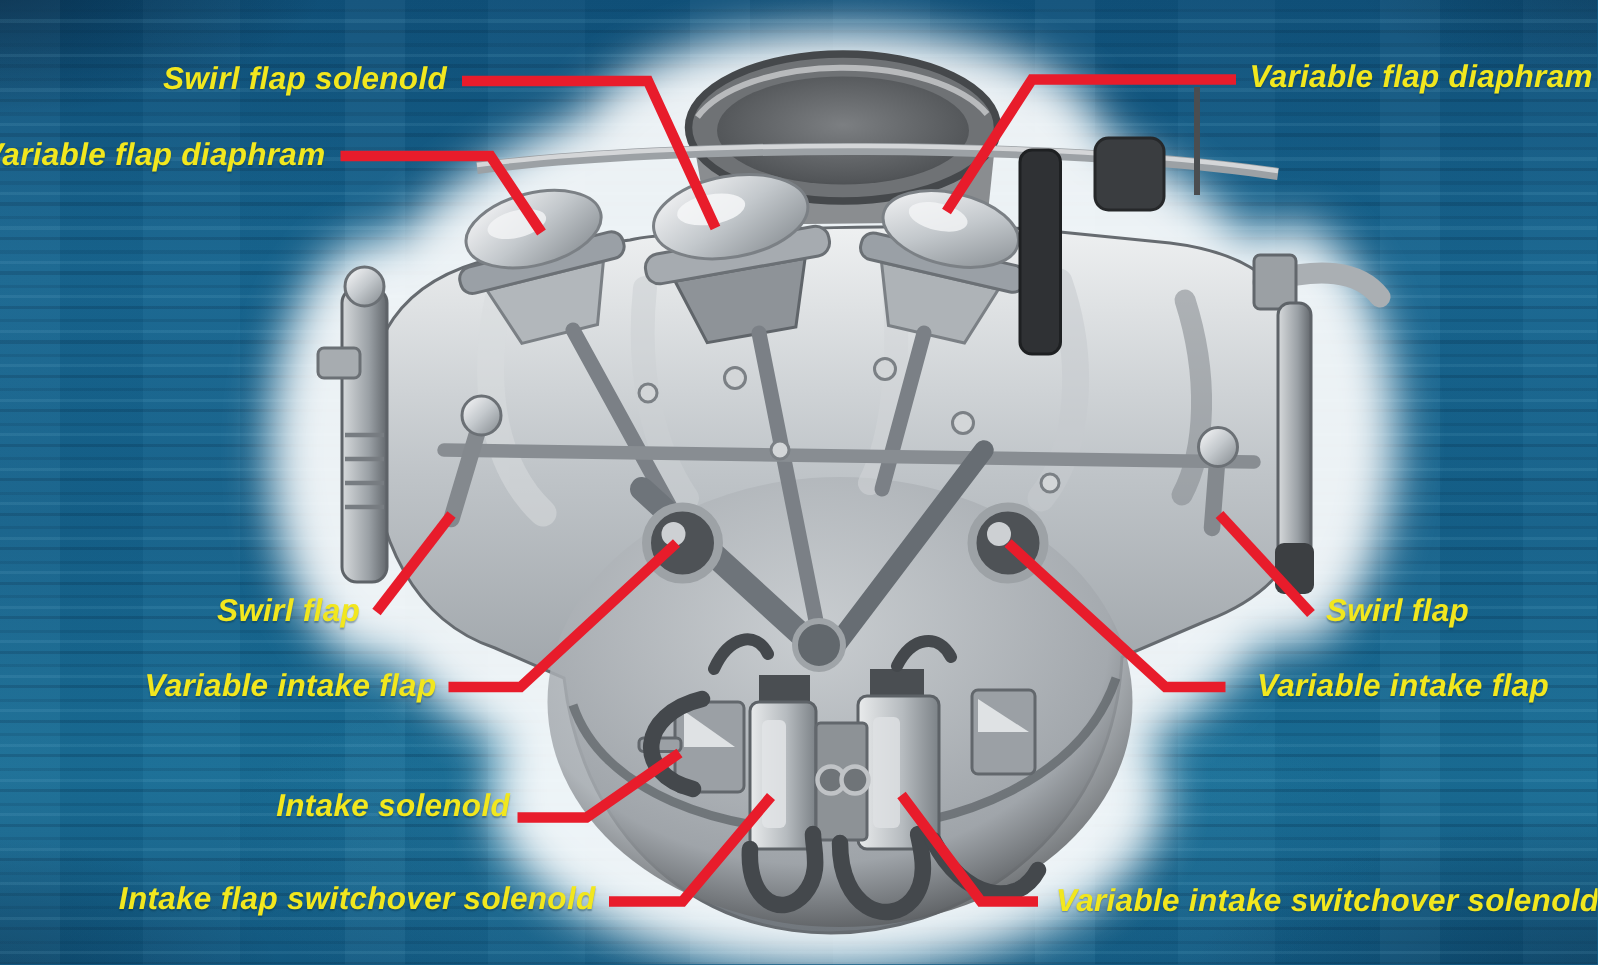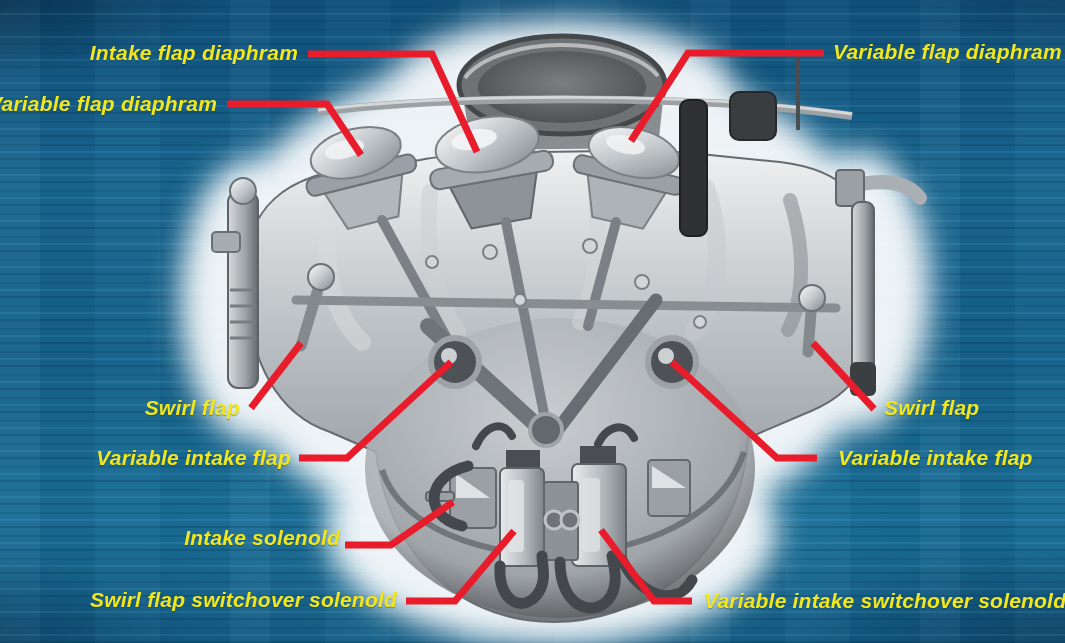--- a/index.html
+++ b/index.html
@@ -231,23 +231,23 @@
       <polyline points="251,408 301,343"></polyline>
       <polyline points="299,458 347,458 451,362"></polyline>
       <polyline points="345,545 391,545 453,502"></polyline>
       <polyline points="406,601 455,601 514,531"></polyline>
       <polyline points="874,409 813,343"></polyline>
       <polyline points="817,458 777,458 672,362"></polyline>
       <polyline points="692,601 654,601 601,530"></polyline>
     </g>
   </svg>
 
-  <div class="label r" style="right:767px;top:42px;">Intake flap diaphram</div>
+  <div class="label r" style="right:767px;top:42px;">Swirl flap solenold</div>
   <div class="label r" style="right:848px;top:93px;">Variable flap diaphram</div>
   <div class="label" style="left:833px;top:41px;">Variable flap diaphram</div>
   <div class="label r" style="right:825px;top:397px;">Swirl flap</div>
   <div class="label r" style="right:774px;top:447px;">Variable intake flap</div>
   <div class="label r" style="right:725px;top:527px;">Intake solenold</div>
-  <div class="label r" style="right:668px;top:589px;">Swirl flap switchover solenold</div>
+  <div class="label r" style="right:668px;top:589px;">Intake flap switchover solenold</div>
   <div class="label" style="left:884px;top:397px;">Swirl flap</div>
   <div class="label" style="left:838px;top:447px;">Variable intake flap</div>
   <div class="label" style="left:704px;top:590px;text-align:center;">Variable intake switchover solenold</div>
 </div>
 
 </body></html>

